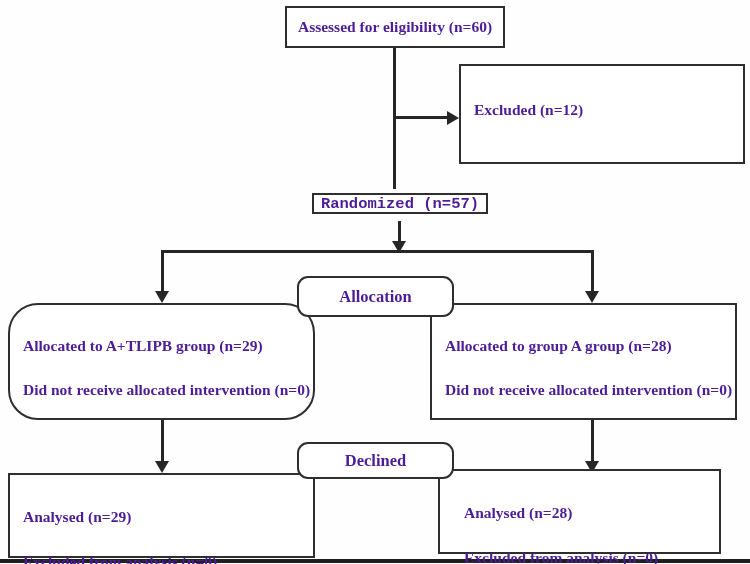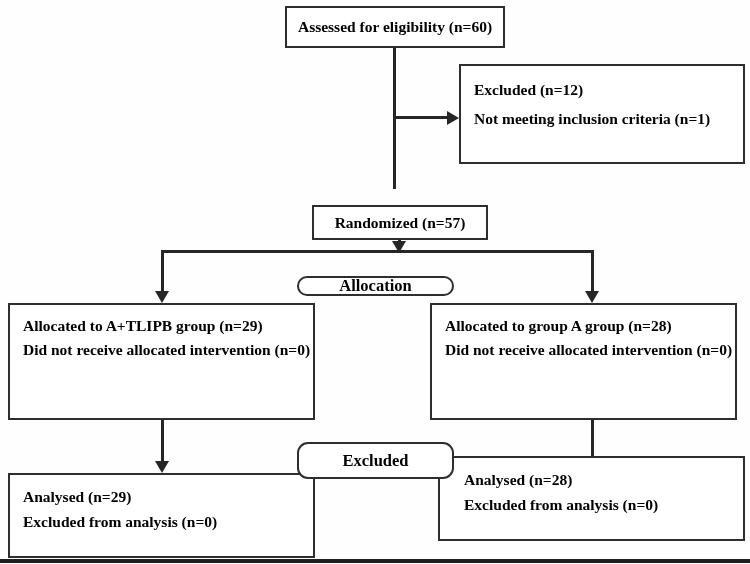--- a/index.html
+++ b/index.html
@@ -1,38 +1,38 @@
 <!DOCTYPE html>
 <html><head>
 <meta charset="utf-8">
 <style>
   html,body{margin:0;padding:0;background:#fff;}
   .canvas{
     position:relative;
     width:750px;height:564px;
     background:#fefefe;
     font-family:"Liberation Serif","DejaVu Serif",serif;
-    color:#000000;
+    color:#4c1d95;
     overflow:hidden;
   }
   .box{
     position:absolute;
     box-sizing:border-box;
     background:#fff;
     border:2px solid #2e2e2e;
     font-weight:bold;
     font-size:15.5px;
     z-index:2;
   }
   .box.centered{
     display:flex;align-items:center;justify-content:center;
     text-align:center;
   }
   .box.multiline{padding:9px 6px 0 13px;}
-  .box .bline{line-height:24px;white-space:nowrap;}
+  .box .bline{line-height:24px;white-space:nowrap;margin-top:20px;}
   .stage{
     position:absolute;
     box-sizing:border-box;
     background:#fff;
     border:2.5px solid #2e2e2e;
     border-radius:11px;
     display:flex;align-items:center;justify-content:center;
     font-weight:bold;font-size:16.5px;
     z-index:3;
   }
@@ -68,48 +68,47 @@
   <div class="ah down" style="left:585px;top:461px;"></div>
 
   <div class="bottom-rule"></div>
 
   <div class="box centered" style="left:285px;top:6px;width:220px;height:42px;">
     <span>Assessed for eligibility (n=60)</span>
   </div>
 
   <div class="box multiline excl" style="left:459px;top:64px;width:286px;height:100px;">
     <div class="bline">Excluded (n=12)</div>
-    <div class="bline">Not meeting inclusion criteria (n=1)</div>
   </div>
 
-  <div class="box centered" style="left:312px;top:205px;width:176px;height:35px;">
+  <div class="box centered" style="left:312px;top:193px;width:176px;height:21px;font-family:Liberation Mono, monospace;">
     <span>Randomized (n=57)</span>
   </div>
 
-  <div class="box multiline" style="left:8px;top:303px;width:307px;height:117px;">
+  <div class="box multiline" style="left:8px;top:303px;width:307px;height:117px;border-radius:30px;">
     <div class="bline">Allocated to A+TLIPB group (n=29)</div>
     <div class="bline">Did not receive allocated intervention (n=0)</div>
   </div>
 
   <div class="box multiline" style="left:430px;top:303px;width:307px;height:117px;">
     <div class="bline">Allocated to group A group (n=28)</div>
     <div class="bline">Did not receive allocated intervention (n=0)</div>
   </div>
 
-  <div class="stage" style="left:297px;top:276px;width:157px;height:20px;">
+  <div class="stage" style="left:297px;top:276px;width:157px;height:41px;">
     <span>Allocation</span>
   </div>
 
   <div class="box multiline ana" style="left:8px;top:473px;width:307px;height:85px;">
     <div class="bline">Analysed (n=29)</div>
     <div class="bline">Excluded from analysis (n=0)</div>
   </div>
 
-  <div class="box multiline ana" style="left:438px;top:456px;width:307px;height:85px;padding-left:24px;">
+  <div class="box multiline ana" style="left:438px;top:469px;width:283px;height:85px;padding-left:24px;">
     <div class="bline">Analysed (n=28)</div>
     <div class="bline">Excluded from analysis (n=0)</div>
   </div>
 
   <div class="stage" style="left:297px;top:442px;width:157px;height:37px;">
-    <span>Excluded</span>
+    <span>Declined</span>
   </div>
 
 </div>
 
 </body></html>

